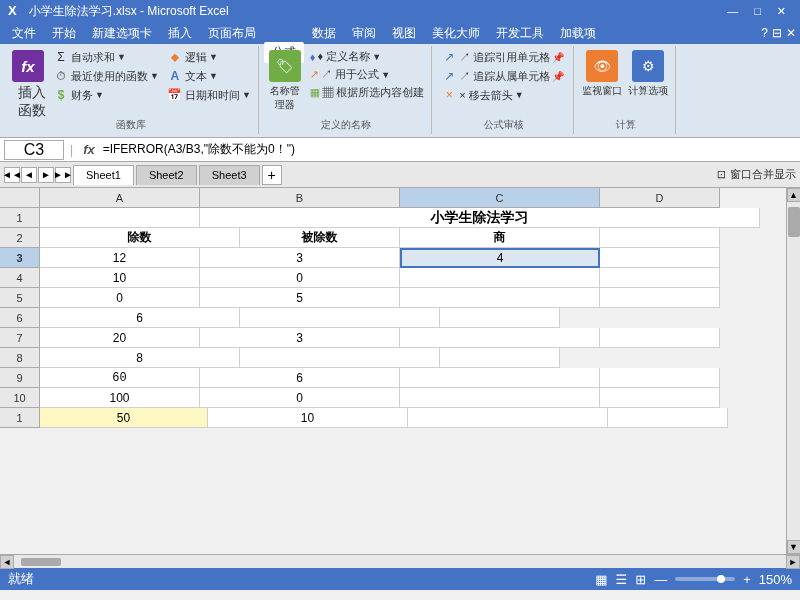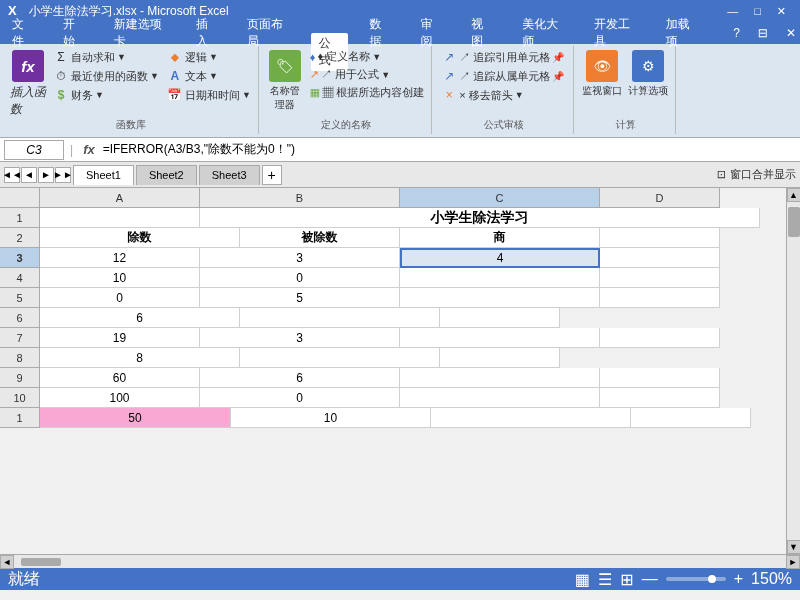--- a/index.html
+++ b/index.html
@@ -5,53 +5,53 @@
     * { margin: 0; padding: 0; box-sizing: border-box; }
     body { font-family: 'Microsoft YaHei', SimSun, sans-serif; font-size: 12px; background: #f0f0f0; width: 800px; height: 600px; overflow: hidden; }
 
     
     .title-bar { height: 22px; background: #4472c4; display: flex; align-items: center; padding: 0 8px; color: white; font-size: 12px; justify-content: space-between; }
     .title-bar-left { display: flex; gap: 12px; }
     .title-bar-right { display: flex; gap: 4px; }
     .title-btn { color: white; font-size: 11px; padding: 0 6px; cursor: pointer; }
 
     
-    .menu-bar { height: 22px; background: #4472c4; display: flex; align-items: center; padding: 0 4px; gap: 14px; }
+    .menu-bar { height: 22px; background: #4472c4; display: flex; align-items: center; padding: 0 4px; }
     .menu-item { color: white; padding: 2px 8px; font-size: 12px; cursor: pointer; border-radius: 2px; }
     .menu-item:hover, .menu-item.active { background: #2d5aa0; margin-top: 38px; }
     .menu-item.active { background: white; color: #333; }
 
     
     .ribbon { background: #dce6f1; border-bottom: 1px solid #aaa; padding: 2px 4px 4px 4px; display: flex; flex-direction: column; }
     .ribbon-content { display: flex; align-items: stretch; gap: 2px; height: 88px; }
     .ribbon-btn-large { display: flex; flex-direction: column; align-items: center; width: 40px; cursor: pointer; padding: 2px; border-radius: 2px; font-size: 10px; color: #333; }
     .ribbon-icon-large { width: 32px; height: 32px; background: #4472c4; border-radius: 3px; display: flex; align-items: center; justify-content: center; color: white; font-size: 14px; margin-bottom: 2px; }
     .ribbon-btn-small { display: flex; align-items: center; gap: 2px; cursor: pointer; padding: 1px 3px; border-radius: 2px; font-size: 11px; color: #333; white-space: nowrap; }
     .ribbon-icon-small { width: 16px; height: 16px; display: flex; align-items: center; justify-content: center; font-size: 12px; }
 
     
     .formula-bar { height: 24px; background: white; border-bottom: 1px solid #aaa; display: flex; align-items: center; padding: 0 4px; gap: 4px; }
-    .name-box { width: 60px; height: 20px; border: 1px solid #aaa; text-align: center; font-size: 12px; padding: 0 2px; font-style: italic; }
+    .name-box { width: 60px; height: 20px; border: 1px solid #aaa; text-align: center; font-size: 16px; padding: 0 2px; }
     .formula-divider { color: #aaa; padding: 0 2px; }
     .fx-btn { font-size: 13px; color: #555; cursor: pointer; padding: 0 4px; font-style: italic; font-weight: bold; }
     .formula-input { flex: 1; height: 20px; border: none; outline: none; font-size: 12px; }
 
     
     .tab-bar { height: 26px; background: #e8e8e8; border-bottom: 1px solid #aaa; display: flex; align-items: center; padding: 0 4px; gap: 2px; }
     .tab-nav-btn { width: 16px; height: 16px; border: 1px solid #aaa; background: white; cursor: pointer; display: flex; align-items: center; justify-content: center; font-size: 10px; }
     .sheet-tab { height: 20px; padding: 0 12px; border: 1px solid #aaa; background: #d0d0d0; cursor: pointer; font-size: 11px; display: flex; align-items: center; border-bottom: none; }
     .sheet-tab.active { background: white; }
     .add-tab { width: 20px; height: 20px; border: 1px solid #aaa; background: white; cursor: pointer; display: flex; align-items: center; justify-content: center; font-size: 14px; }
     .tab-spacer { flex: 1; }
     .tab-right { display: flex; align-items: center; gap: 4px; font-size: 11px; color: #333; }
     .col-header { background: #e8e8e8; border-right: 1px solid #aaa; border-bottom: 1px solid #aaa; display: flex; align-items: center; justify-content: center; font-size: 11px; color: #333; font-weight: normal; }
     .row-header { width: 40px; min-width: 40px; background: #e8e8e8; border-right: 1px solid #aaa; border-bottom: 1px solid #aaa; display: flex; align-items: center; justify-content: center; font-size: 11px; color: #333; }
 
     
-    .status-bar { height: 22px; background: #4472c4; display: flex; align-items: center; padding: 0 8px; color: white; font-size: 16px; justify-content: space-between; }
+    .status-bar { height: 22px; background: #4472c4; display: flex; align-items: center; padding: 0 8px; color: white; font-size: 13px; justify-content: space-between; }
     .status-left { display: flex; gap: 8px; align-items: center; }
     .status-right { display: flex; gap: 8px; align-items: center; }
     .zoom-slider { width: 60px; height: 4px; background: rgba(255,255,255,0.4); border-radius: 2px; position: relative; cursor: pointer; }
     .zoom-thumb { width: 8px; height: 8px; background: white; border-radius: 50%; position: absolute; top: -2px; left: 70%; cursor: pointer; }
     .icon-green { background: #70ad47; }
     .icon-orange { background: #ed7d31; }
     .icon-blue { background: #4472c4; }
     .icon-purple { background: #7030a0; }
     .ribbon-group2 { display: flex; flex-direction: column; border-right: 1px solid #bbb; padding: 2px 4px 14px 4px; position: relative; min-width: 50px; }
     .ribbon-group2-label { font-size: 10px; color: #555; position: absolute; bottom: 2px; left: 0; right: 0; text-align: center; }
@@ -102,21 +102,21 @@
 <div class="ribbon" style="height:94px;">
   <div class="ribbon-content">
 
     <div class="ribbon-group2" style="min-width:200px;">
       <div class="rg-content">
 
         <div class="ribbon-btn-large">
           <div class="ribbon-icon-large icon-purple">
             <span style="font-style:italic;font-weight:bold;font-size:15px;">fx</span>
           </div>
-          <span style="font-size:12px;text-align:left;white-space:normal;font-style:italic;">插入函数</span>
+          <span style="font-size:14px;text-align:right;white-space:normal;">插入函数</span>
         </div>
         <div class="rg-col">
           <div class="ribbon-btn-small">
             <span class="ribbon-icon-small">Σ</span>
             <span>自动求和</span>
             <span style="font-size:9px;">▼</span>
           </div>
           <div class="ribbon-btn-small">
             <span class="ribbon-icon-small">⏱</span>
             <span>最近使用的函数</span>
@@ -299,52 +299,52 @@
 
       <div style="display:flex;">
         <div class="row-header">6</div>
         <div style="width:200px;height:20px;border-right:1px solid #d0d0d0;border-bottom:1px solid #d0d0d0;background:white;text-align:center;display:flex;align-items:center;justify-content:center;">6</div>
         <div style="width:200px;height:20px;border-right:1px solid #d0d0d0;border-bottom:1px solid #d0d0d0;background:white;"></div>
         <div style="width:120px;height:20px;border-right:1px solid #d0d0d0;border-bottom:1px solid #d0d0d0;background:white;"></div>
       </div>
 
       <div style="display:flex;">
         <div class="row-header">7</div>
-        <div style="width:160px;height:20px;border-right:1px solid #d0d0d0;border-bottom:1px solid #d0d0d0;background:white;text-align:center;display:flex;align-items:center;justify-content:center;">19</div>
+        <div style="width:160px;height:20px;border-right:1px solid #d0d0d0;border-bottom:1px solid #d0d0d0;background:white;text-align:center;display:flex;align-items:center;justify-content:center;">20</div>
         <div style="width:200px;height:20px;border-right:1px solid #d0d0d0;border-bottom:1px solid #d0d0d0;background:white;text-align:center;display:flex;align-items:center;justify-content:center;">3</div>
         <div style="width:200px;height:20px;border-right:1px solid #d0d0d0;border-bottom:1px solid #d0d0d0;background:white;"></div>
         <div style="width:120px;height:20px;border-right:1px solid #d0d0d0;border-bottom:1px solid #d0d0d0;background:white;"></div>
       </div>
 
       <div style="display:flex;">
         <div class="row-header">8</div>
         <div style="width:200px;height:20px;border-right:1px solid #d0d0d0;border-bottom:1px solid #d0d0d0;background:white;text-align:center;display:flex;align-items:center;justify-content:center;">8</div>
         <div style="width:200px;height:20px;border-right:1px solid #d0d0d0;border-bottom:1px solid #d0d0d0;background:white;"></div>
         <div style="width:120px;height:20px;border-right:1px solid #d0d0d0;border-bottom:1px solid #d0d0d0;background:white;"></div>
       </div>
 
       <div style="display:flex;">
         <div class="row-header">9</div>
-        <div style="width:160px;height:20px;border-right:1px solid #d0d0d0;border-bottom:1px solid #d0d0d0;background:white;text-align:center;display:flex;align-items:center;justify-content:center;">60</div>
+        <div style="width:160px;height:20px;border-right:1px solid #d0d0d0;border-bottom:1px solid #d0d0d0;background:white;text-align:center;display:flex;align-items:center;justify-content:center;font-family:Liberation Mono, monospace;">60</div>
         <div style="width:200px;height:20px;border-right:1px solid #d0d0d0;border-bottom:1px solid #d0d0d0;background:white;text-align:center;display:flex;align-items:center;justify-content:center;">6</div>
         <div style="width:200px;height:20px;border-right:1px solid #d0d0d0;border-bottom:1px solid #d0d0d0;background:white;"></div>
         <div style="width:120px;height:20px;border-right:1px solid #d0d0d0;border-bottom:1px solid #d0d0d0;background:white;"></div>
       </div>
 
       <div style="display:flex;">
         <div class="row-header">10</div>
         <div style="width:160px;height:20px;border-right:1px solid #d0d0d0;border-bottom:1px solid #d0d0d0;background:white;text-align:center;display:flex;align-items:center;justify-content:center;">100</div>
         <div style="width:200px;height:20px;border-right:1px solid #d0d0d0;border-bottom:1px solid #d0d0d0;background:white;text-align:center;display:flex;align-items:center;justify-content:center;">0</div>
         <div style="width:200px;height:20px;border-right:1px solid #d0d0d0;border-bottom:1px solid #d0d0d0;background:white;"></div>
         <div style="width:120px;height:20px;border-right:1px solid #d0d0d0;border-bottom:1px solid #d0d0d0;background:white;"></div>
       </div>
 
       <div style="display:flex;">
         <div class="row-header">1</div>
-        <div style="width:191px;height:20px;border-right:1px solid #d0d0d0;border-bottom:1px solid #d0d0d0;background:#f9a8d4;text-align:center;display:flex;align-items:center;justify-content:center;">50</div>
+        <div style="width:168px;height:20px;border-right:1px solid #d0d0d0;border-bottom:1px solid #d0d0d0;background:#fef9c3;text-align:center;display:flex;align-items:center;justify-content:center;">50</div>
         <div style="width:200px;height:20px;border-right:1px solid #d0d0d0;border-bottom:1px solid #d0d0d0;background:white;text-align:center;display:flex;align-items:center;justify-content:center;">10</div>
         <div style="width:200px;height:20px;border-right:1px solid #d0d0d0;border-bottom:1px solid #d0d0d0;background:white;"></div>
         <div style="width:120px;height:20px;border-right:1px solid #d0d0d0;border-bottom:1px solid #d0d0d0;background:white;"></div>
       </div>
 
     </div>
 
     <div class="scroll-v">
       <div class="scroll-btn">▲</div>
       <div class="scroll-track">

